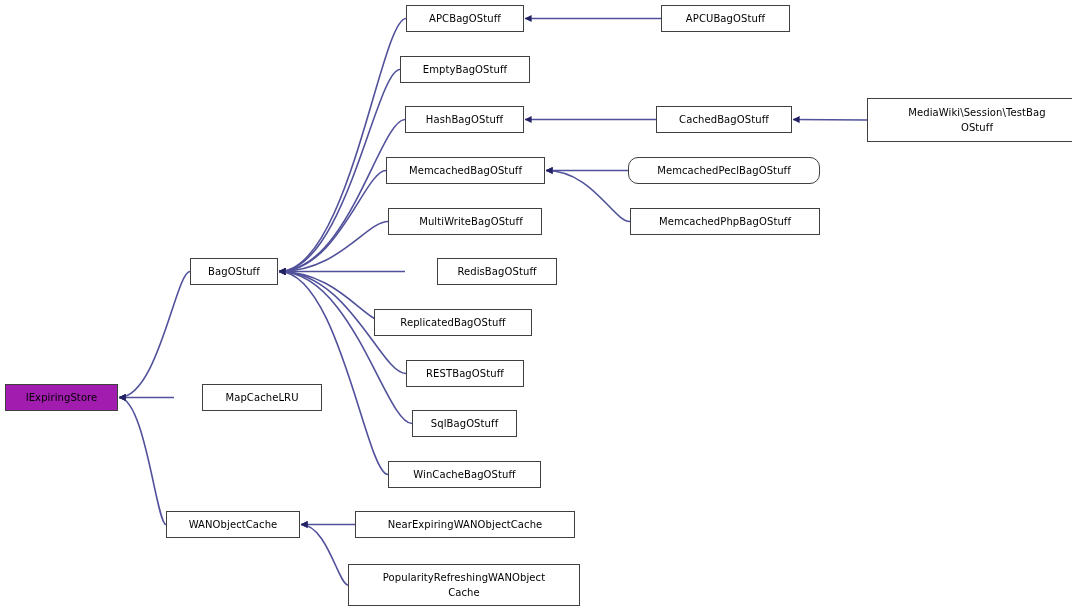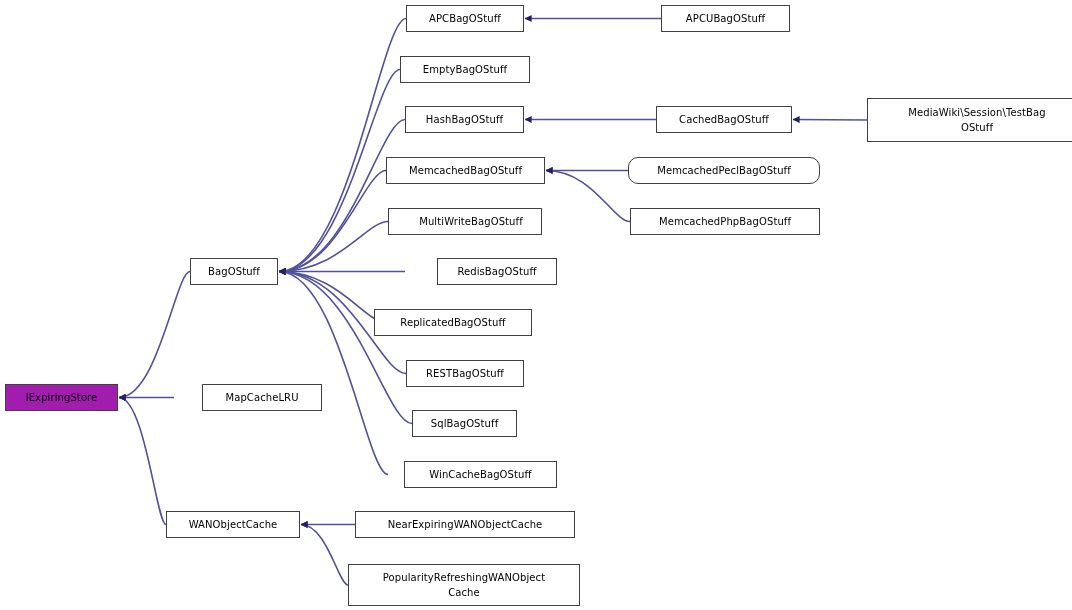--- a/index.html
+++ b/index.html
@@ -96,20 +96,20 @@
       <div class="node" style="left: 628px; top: 157px; width: 192px; height: 27px; border-radius: 10px;"><span class="node-label">MemcachedPeclBagOStuff</span></div>
       <div class="node" style="left: 388px; top: 208px; width: 154px; height: 27px; padding-left: 12px;"><span class="node-label">MultiWriteBagOStuff</span></div>
       <div class="node" style="left: 630px; top: 208px; width: 190px; height: 27px;"><span class="node-label">MemcachedPhpBagOStuff</span></div>
       <div class="node" style="left: 190px; top: 258px; width: 88px; height: 27px;"><span class="node-label">BagOStuff</span></div>
       <div class="node" style="left: 405px; top: 258px; width: 120px; height: 27px; margin-left: 32px;"><span class="node-label">RedisBagOStuff</span></div>
       <div class="node" style="left: 374px; top: 309px; width: 158px; height: 27px;"><span class="node-label">ReplicatedBagOStuff</span></div>
       <div class="node" style="left: 406px; top: 360px; width: 118px; height: 27px; text-align: right;"><span class="node-label">RESTBagOStuff</span></div>
       <div class="node highlight" style="left: 5px; top: 384px; width: 113px; height: 27px;"><span class="node-label">IExpiringStore</span></div>
       <div class="node" style="left: 174px; top: 384px; width: 120px; height: 27px; margin-left: 28px;"><span class="node-label">MapCacheLRU</span></div>
       <div class="node" style="left: 412px; top: 410px; width: 105px; height: 27px;"><span class="node-label">SqlBagOStuff</span></div>
-      <div class="node" style="left: 404px; top: 461px; width: 153px; height: 27px;"><span class="node-label">WinCacheBagOStuff</span></div>
+      <div class="node" style="left: 388px; top: 461px; width: 153px; height: 27px;"><span class="node-label">WinCacheBagOStuff</span></div>
       <div class="node" style="left: 166px; top: 511px; width: 134px; height: 27px;"><span class="node-label">WANObjectCache</span></div>
       <div class="node" style="left: 355px; top: 511px; width: 220px; height: 27px; text-align: center;"><span class="node-label">NearExpiringWANObjectCache</span></div>
       <div class="node" style="left: 348px; top: 564px; width: 232px; height: 42px;"><span class="node-label">PopularityRefreshingWANObject
 Cache</span></div>
     </div>
 
 </div>
 
 </body></html>

